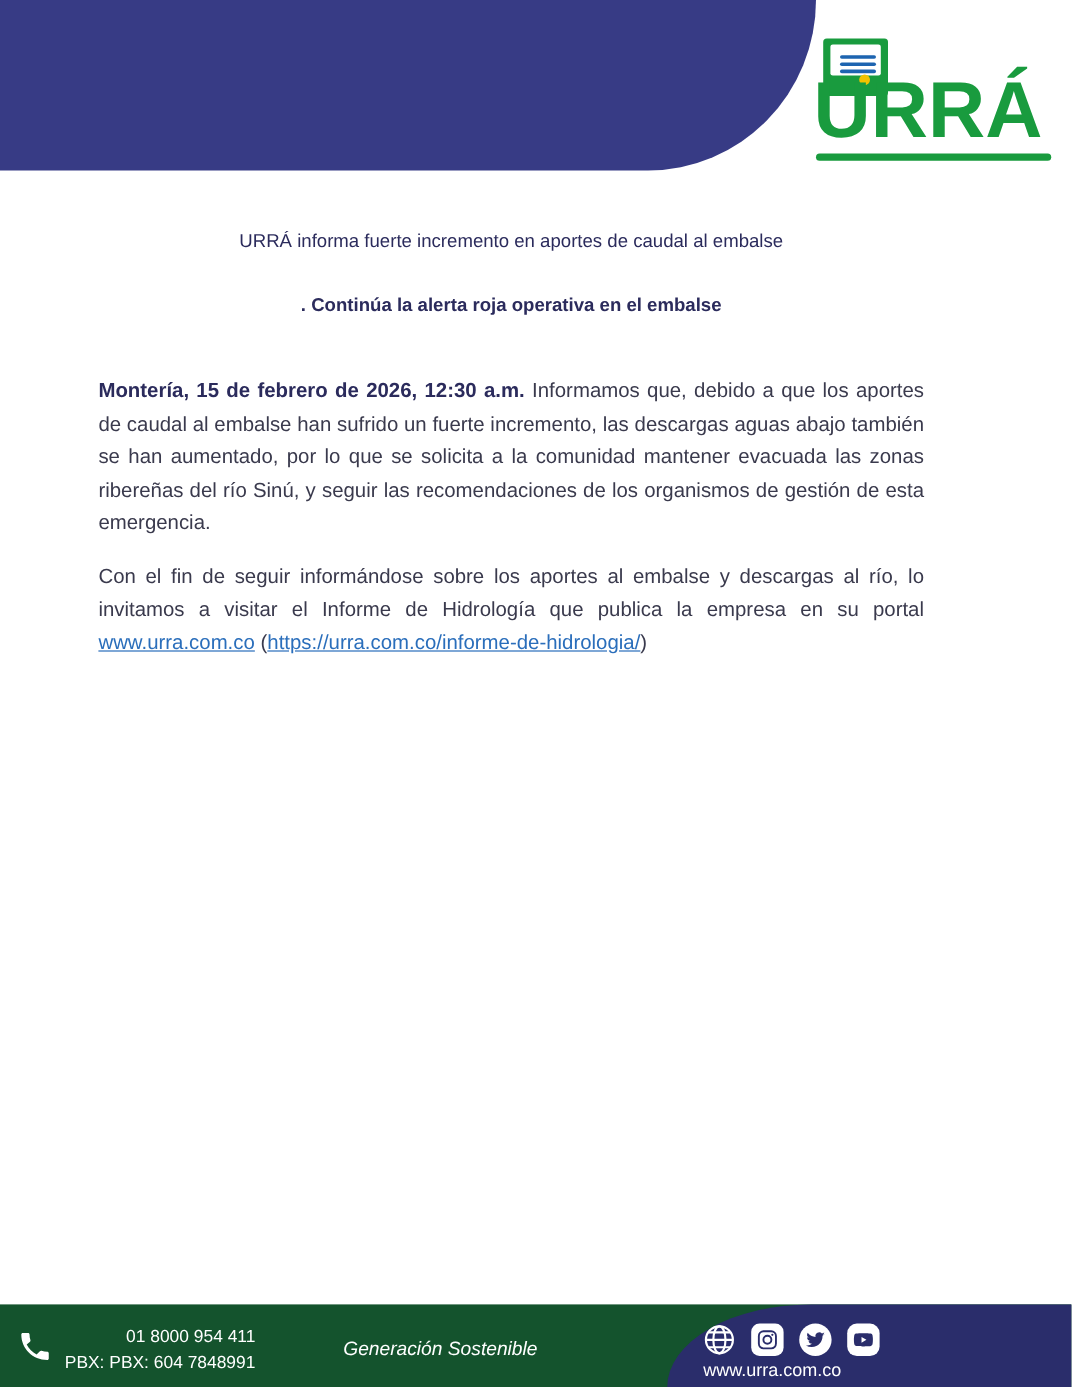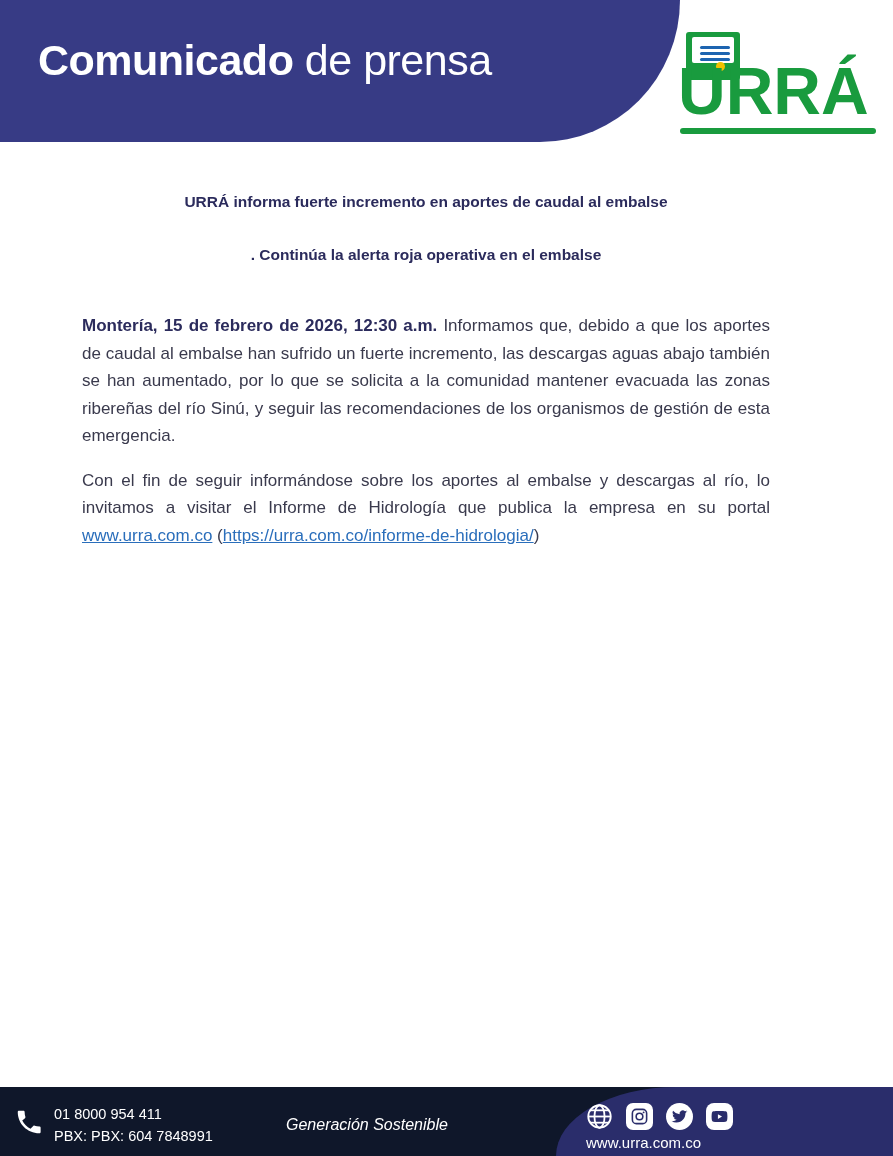--- a/index.html
+++ b/index.html
@@ -120,21 +120,21 @@
   
   .content {
     position: absolute;
     left: 82px;
     top: 190px;
     width: 688px;
   }
   .headline {
     text-align: center;
     font-size: 15.5px;
-    font-weight: bold;
+    font-weight: normal;
     color: #2b2b5c;
     line-height: 1.5;
   }
   .headline-2 {
     text-align: center;
     font-size: 15.5px;
     font-weight: bold;
     color: #2b2b5c;
     margin-top: 33px;
   }
@@ -156,21 +156,22 @@
     text-decoration: underline;
   }
 
   
   .footer {
     position: absolute;
     left: 0;
     top: 1087px;
     width: 893px;
     height: 69px;
-    background: #0f172a;
+    background: #14532d;
+    text-align: right;
   }
   .footer-arc {
     position: absolute;
     left: 556px;
     top: 0px;
     width: 337px;
     height: 69px;
     background: #2a2d6b;
     border-top-left-radius: 120px 69px;
   }
@@ -228,23 +229,20 @@
     top: 47px;
     color: #ffffff;
     font-size: 15px;
   }
 </style>
 </head>
 <body>
 
 <div class="header">
   <div class="header-band"></div>
-  <div class="header-title">
-    <span class="bold">Comunicado</span><span class="light"> de prensa</span>
-  </div>
 
   <div class="logo">
     <div class="logo-mark">
       <div class="wave-box">
         <div class="wave w1"></div>
         <div class="wave w2"></div>
         <div class="wave w3"></div>
       </div>
       <div class="dot"></div>
     </div>

